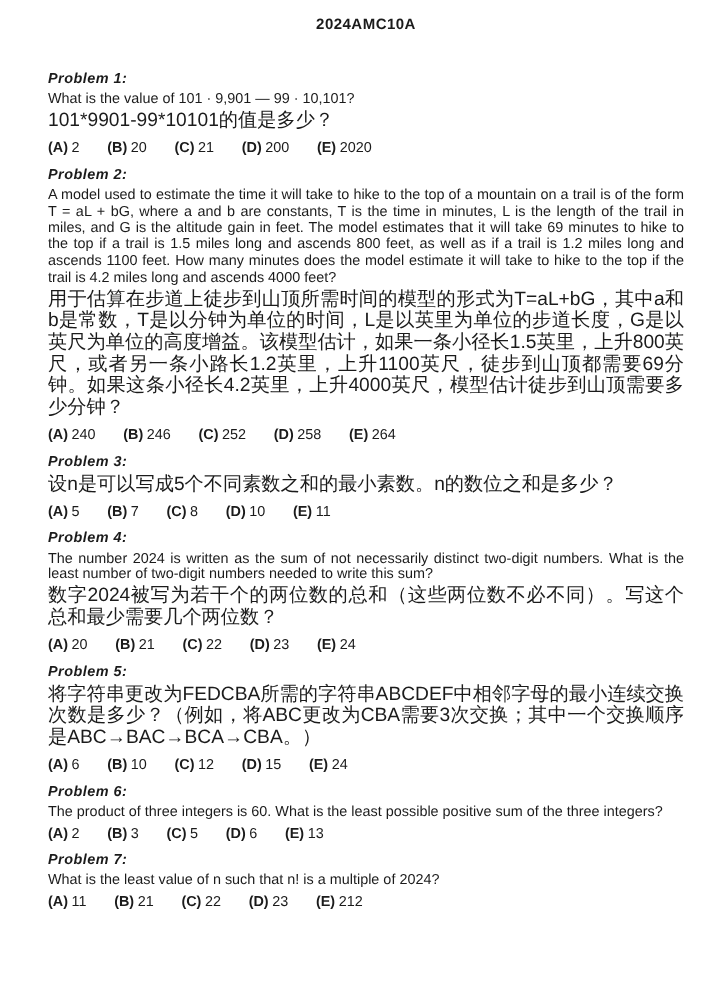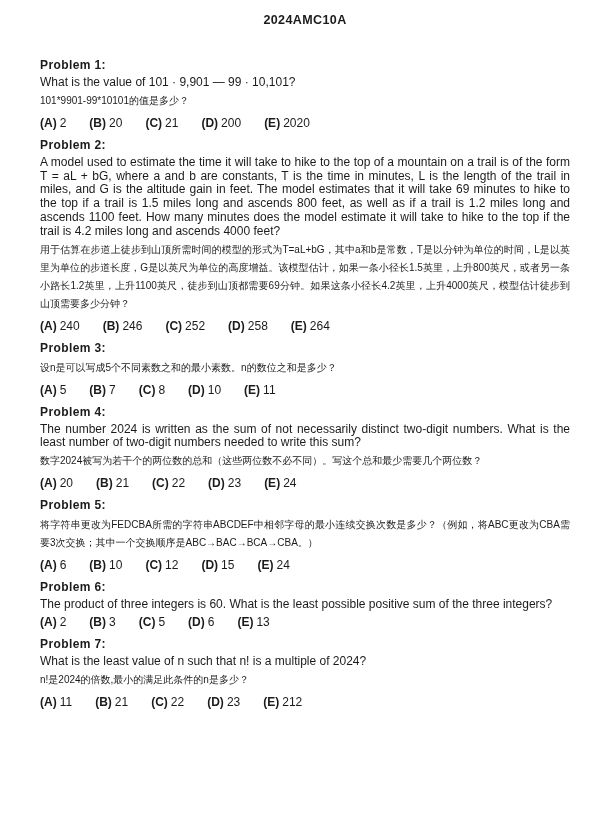--- a/index.html
+++ b/index.html
@@ -24,30 +24,31 @@
     letter-spacing: 0.4px;
     line-height: 15px;
   }
   .problem { margin: 0 0 7px 0; }
   .heading {
     margin: 0 0 3px 0;
     font-size: 12px;
     font-weight: bold;
     letter-spacing: 0.4px;
     line-height: 15px;
+    font-style: italic;
   }
   .eng {
     margin: 0 0 2px 0;
     font-size: 12px;
     line-height: 13.8px;
     text-align: justify;
   }
   .cn {
     margin: 0 0 5px 0;
-    font-size: 10px;
+    font-size: 16px;
     line-height: 18px;
     text-align: justify;
   }
   .options {
     display: flex;
     gap: 23px;
     font-size: 12px;
     line-height: 16px;
     white-space: nowrap;
     align-items: flex-end;
@@ -133,21 +134,20 @@
       <span class="opt"><span class="lab">(B)</span><span class="val">3</span></span>
       <span class="opt"><span class="lab">(C)</span><span class="val">5</span></span>
       <span class="opt"><span class="lab">(D)</span><span class="val">6</span></span>
       <span class="opt"><span class="lab">(E)</span><span class="val">13</span></span>
     </div>
   </section>
 
   <section class="problem">
     <h3 class="heading">Problem 7:</h3>
     <p class="eng">What is the least value of n such that n! is a multiple of 2024?</p>
-    <p class="cn">n!是2024的倍数,最小的满足此条件的n是多少？</p>
     <div class="options">
       <span class="opt"><span class="lab">(A)</span><span class="val">11</span></span>
       <span class="opt"><span class="lab">(B)</span><span class="val">21</span></span>
       <span class="opt"><span class="lab">(C)</span><span class="val">22</span></span>
       <span class="opt"><span class="lab">(D)</span><span class="val">23</span></span>
       <span class="opt"><span class="lab">(E)</span><span class="val">212</span></span>
     </div>
   </section>
 
 </div>

